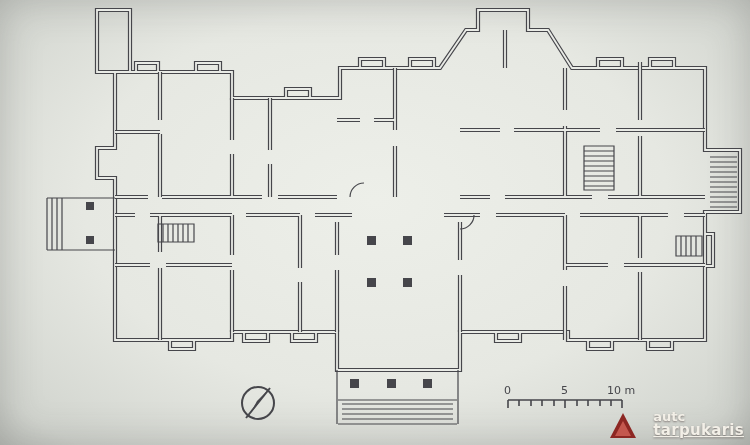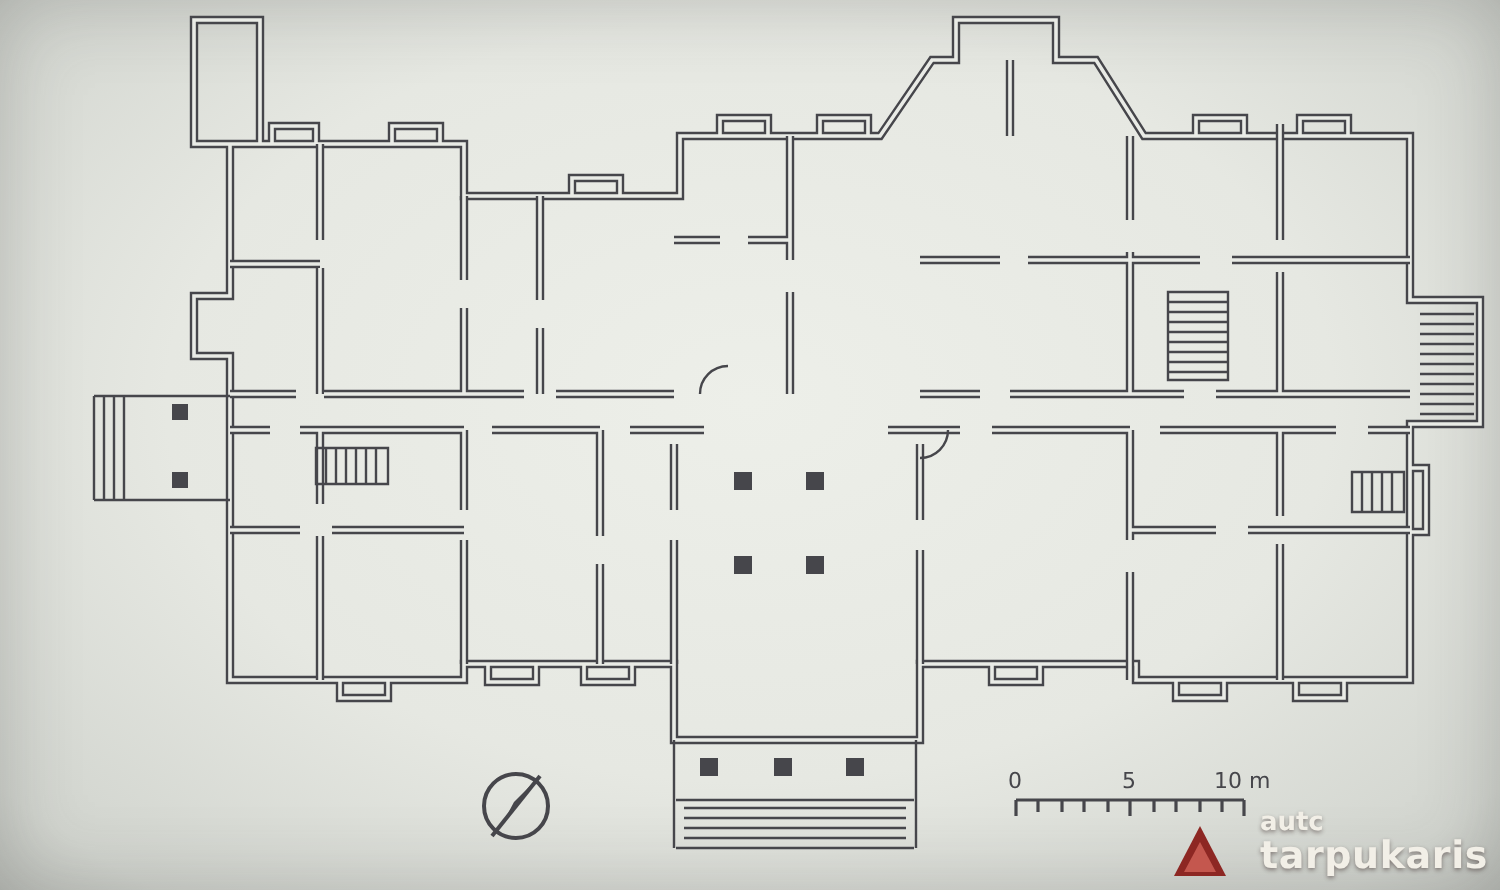--- a/index.html
+++ b/index.html
@@ -23,21 +23,21 @@
   .col{fill:var(--ink);}
   .scalebar{stroke:var(--ink);stroke-width:1.6;fill:none;}
   .narrow{stroke:var(--ink);stroke-width:2;fill:none;}
   .watermark{
     position:absolute;right:6px;bottom:6px;display:flex;align-items:flex-end;gap:17px;
     user-select:none;
   }
   .wm-text{line-height:1.05;text-align:left;color:var(--logo-text);
     text-shadow:0 1px 2px rgba(40,20,20,.45);font-weight:bold;}
   .wm-line1{font-size:13px;}
-  .wm-line2{font-size:19px;letter-spacing:.3px;}
+  .wm-line2{font-size:15px;letter-spacing:.3px;text-decoration:underline;}
 </style>
 </head>
 <body>
 
 <div class="page">
 
   <svg class="plan-svg" viewBox="0 0 750 445">
     <defs>
       <path id="outerWalls" d="M115,72H232V98H340V68H440L466,30H478V10H528V30H548L572,68H705V150H740V212H705V340H568V332H460V370H337V332H232V340H115V178H97V148H115ZM97,10H130V72H97ZM136,63h22v9h-22zM196,63h24v9h-24zM286,89h24v9h-24zM360,59h24v9h-24zM410,59h24v9h-24zM598,59h24v9h-24zM650,59h24v9h-24zM170,340h24v9h-24zM244,332h24v9h-24zM292,332h24v9h-24zM496,332h24v9h-24zM588,340h24v9h-24zM648,340h24v9h-24zM705,234h8v32h-8z"></path>
       <path id="innerWalls" d="M115,197H148M162,197H262M278,197H337M460,197H490M505,197H592M608,197H705M115,215H135M150,215H232M246,215H300M315,215H337M337,215H352M444,215H460M460,215H480M496,215H565M580,215H668M684,215H705M337,222V255M337,270V332M460,222V260M460,275V332M160,72V120M160,134V197M160,215V252M160,268V340M232,98V140M232,154V197M232,215V255M232,270V332M270,98V150M270,164V197M300,215V268M300,282V332M395,68V130M395,146V197M505,30V68M565,68V110M565,126V197M565,215V270M565,286V340M640,62V120M640,136V197M640,215V258M640,272V340M115,132H160M115,265H150M166,265H232M565,130H600M616,130H705M565,265H608M624,265H705M337,120H360M374,120H395M460,130H500M514,130H565"></path>

